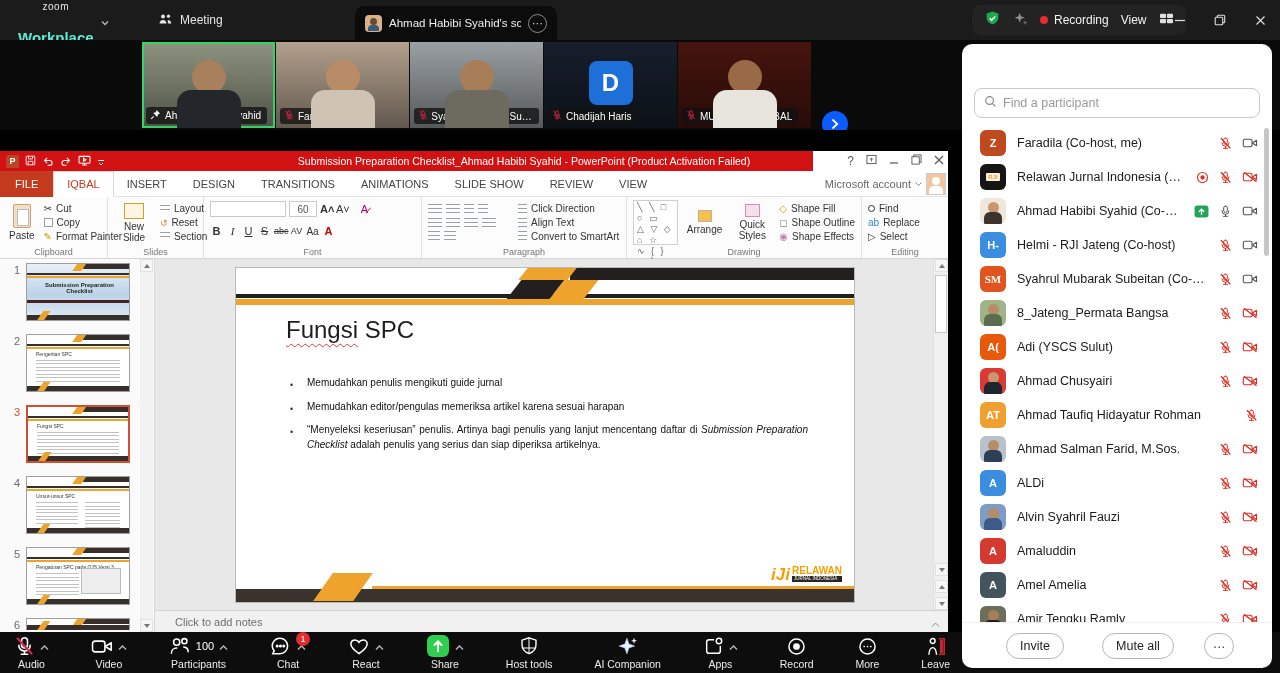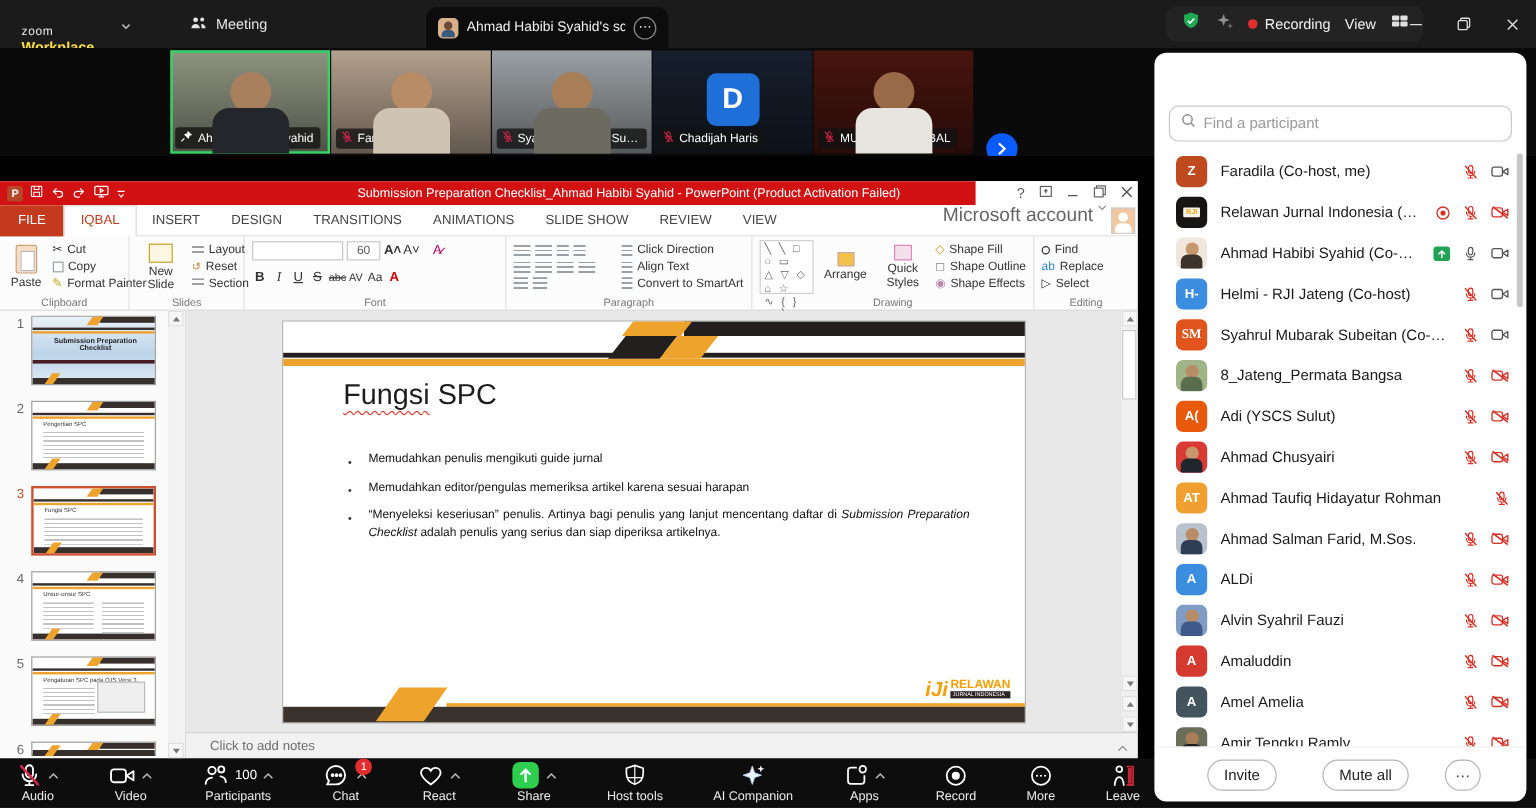--- a/index.html
+++ b/index.html
@@ -1,23 +1,23 @@
 <!DOCTYPE html>
 <html><head>
 <meta charset="utf-8">
 <style>
   * { margin:0; padding:0; box-sizing:border-box; }
   html,body { width:1280px; height:673px; overflow:hidden; background:#000;
     font-family:"Liberation Sans","DejaVu Sans",sans-serif; }
 
   
   #top-bar { position:absolute; left:0; top:0; width:1280px; height:40px; background:#1b1b1b; color:#eee; }
-  #zoom-logo { position:absolute; left:18px; top:22px; line-height:1; cursor:default; }
+  #zoom-logo { position:absolute; left:18px; top:2px; line-height:1; cursor:default;text-align:center; }
   #zoom-logo .zl-small { font-size:10px; color:#e8e8e8; letter-spacing:.5px; }
-  #zoom-logo .zl-big { font-size:12px; font-weight:bold; color:#fde047; margin-top:1px; }
+  #zoom-logo .zl-big { font-size:15px; font-weight:bold; color:#5eead4; margin-top:18px; }
   #logo-chevron { position:absolute; left:100px; top:14px; width:10px; height:10px; }
   #meeting-tab { position:absolute; left:148px; top:0; height:40px; display:flex; align-items:center; gap:7px; font-size:12px; color:#e6e6e6; padding:0 10px; }
   #screen-tab { position:absolute; left:355px; top:6px; width:202px; height:34px; background:#0c0c0c; border-radius:9px 9px 0 0; display:flex; align-items:center; gap:7px; padding:0 10px; }
   #screen-tab .tab-avatar { width:17px; height:17px; border-radius:4px; background:#d9b28c; position:relative; flex:none; }
   #screen-tab .tab-avatar::before { content:""; position:absolute; left:5px; top:3px; width:7px; height:7px; border-radius:50%; background:#6b4a33; }
   #screen-tab .tab-avatar::after { content:""; position:absolute; left:3px; top:10px; width:11px; height:6px; border-radius:4px 4px 0 0; background:#395a7a; }
   #screen-tab .tab-title { font-size:11.5px; color:#f0f0f0; white-space:nowrap; overflow:hidden; }
   #screen-tab .tab-menu { width:19px; height:19px; border:1px solid #8a8a8a; border-radius:50%; color:#ddd; font-size:11px; line-height:16px; text-align:center; flex:none; }
   #status-cluster { position:absolute; left:972px; top:5px; height:30px; background:#232323; border-radius:8px; display:flex; align-items:center; gap:12px; padding:0 12px; }
   .rec-dot { width:8px; height:8px; border-radius:50%; background:#e02d2d; }
@@ -43,21 +43,21 @@
   #ppt-titlebar { height:20px; position:relative; background:#fff; flex:none; }
   #ppt-titlebar .red-band { position:absolute; left:0; top:0; width:813px; height:20px; background:#d21212; display:flex; align-items:center; }
   #ppt-qat { display:flex; align-items:center; gap:6px; padding-left:4px; }
   #ppt-title-text { position:absolute; left:240px; right:140px; top:0; height:20px; line-height:20px; text-align:center; color:#fff; font-size:10.5px; white-space:nowrap; }
   #ppt-winctrl { position:absolute; right:4px; top:0; height:20px; display:flex; align-items:center; gap:12px; color:#555; font-size:12px; }
   #ppt-tabrow { height:26px; background:#fff; border-bottom:1px solid #e3e3e3; position:relative; flex:none; }
   #ppt-tabs { display:flex; height:26px; align-items:stretch; }
   .ppt-tab { font-size:11px; color:#444; padding:0 13px; display:flex; align-items:center; }
   .ppt-tab.file { background:#c43a1e; color:#fff; padding:0 15px; }
   .ppt-tab.active { color:#c43a1e; border:1px solid #d8d8d8; border-bottom:1px solid #fff; background:#fff; }
-  #ms-account { position:absolute; right:26px; top:0; height:26px; display:flex; align-items:flex-start; gap:4px; font-size:16px; color:#666; }
+  #ms-account { position:absolute; right:26px; top:0; height:26px; display:flex; align-items:center; gap:4px; font-size:11px; color:#666; }
   #ms-avatar { position:absolute; right:2px; top:2px; width:20px; height:22px; background:#f2c7a0; border:1px solid #ccc; }
   #ms-avatar::before { content:""; position:absolute; left:5px; top:3px; width:8px; height:8px; border-radius:50%; background:#fff; }
   #ms-avatar::after { content:""; position:absolute; left:2px; top:12px; width:14px; height:8px; border-radius:5px 5px 0 0; background:#fff; }
 
   #ppt-ribbon { height:62px; background:#fcfcfc; border-bottom:1px solid #d5d5d5; display:flex; flex:none; font-size:10px; color:#444; }
   .rgroup { position:relative; border-right:1px solid #e2e2e2; padding:3px 6px 13px; display:flex; gap:6px; }
   .rgroup-label { position:absolute; bottom:1px; left:0; right:0; text-align:center; font-size:9px; color:#777; }
   .big-btn { display:flex; flex-direction:column; align-items:center; justify-content:center; gap:2px; font-size:10px; color:#333; padding:0 3px; }
   .small-stack { display:flex; flex-direction:column; justify-content:space-between; padding:2px 0; }
   .small-item { display:flex; align-items:center; gap:4px; font-size:10px; color:#333; height:14px; white-space:nowrap; }

